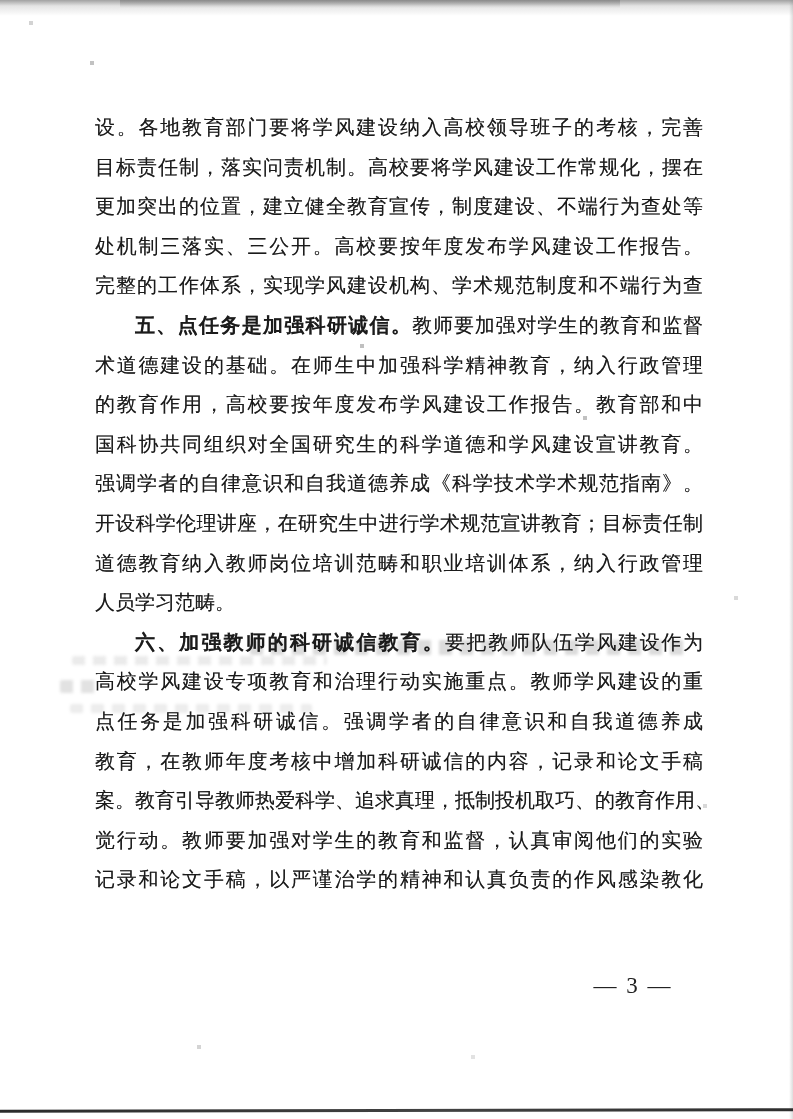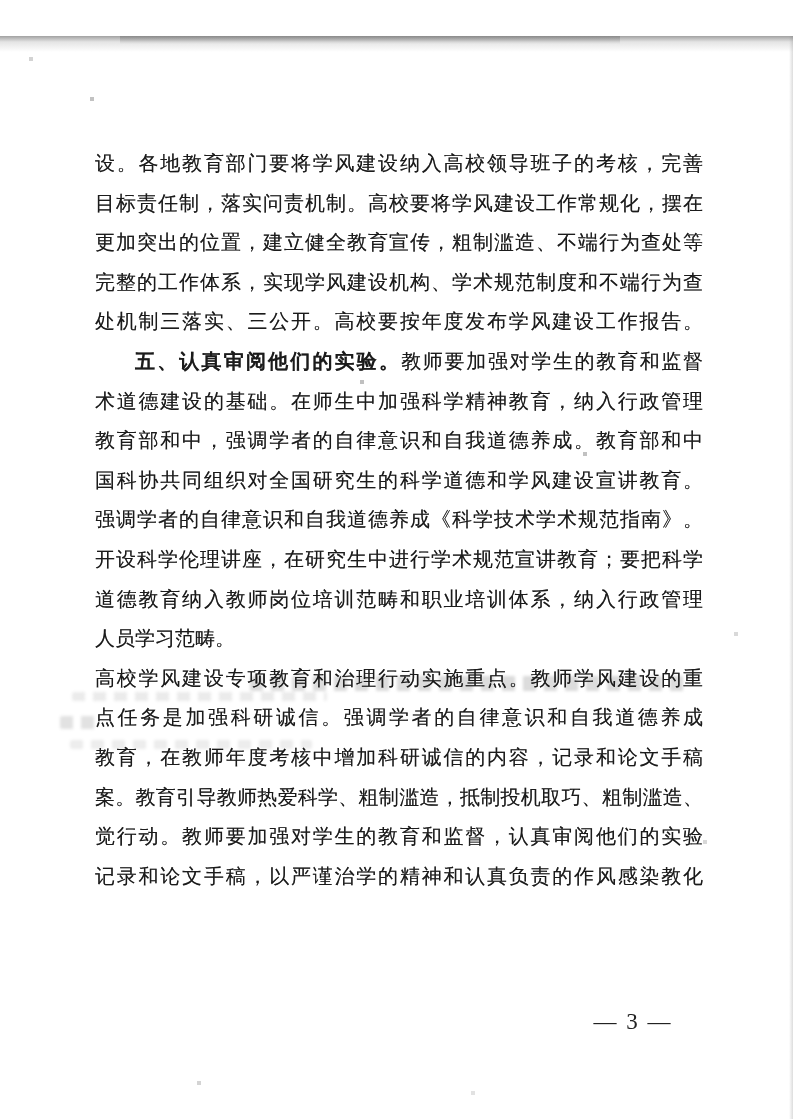--- a/index.html
+++ b/index.html
@@ -1,21 +1,21 @@
 <!DOCTYPE html>
 <html><head>
 <meta charset="utf-8">
 <style>
   html,body{margin:0;padding:0;}
   body{
     width:793px;height:1119px;position:relative;overflow:hidden;
     background:#ffffff;
     font-family:"Liberation Serif","DejaVu Serif",serif;
   }
-  .page{position:absolute;inset:0;margin-top:36px;}
+  .page{position:absolute;inset:0;}
   
   .scan-top{
     position:absolute;top:0;left:0;right:0;height:16px;
     background:linear-gradient(180deg, rgba(138,138,138,.8) 0px, rgba(185,185,185,.38) 6px, rgba(255,255,255,0) 16px);
   }
   .scan-top-accent{
     position:absolute;top:0;left:120px;width:500px;height:8px;
     background:linear-gradient(180deg, rgba(110,110,110,.45), rgba(255,255,255,0));
   }
   .scan-right{
@@ -84,35 +84,36 @@
   <div class="specks"></div>
 
   <div class="ghost g3"></div>
   <div class="ghost g1"></div>
   <div class="ghost g2"></div>
   <div class="ghost g4"></div>
 
   <div class="doc-text">
       <div class="line justify"><span class="seg">设。各地教育部门要将学风建设纳入高校领导班子的考核，完善</span></div>
       <div class="line justify"><span class="seg">目标责任制，落实问责机制。高校要将学风建设工作常规化，摆在</span></div>
-      <div class="line justify"><span class="seg">更加突出的位置，建立健全教育宣传，粗制滥造、不端行为查处等</span></div>
+      <div class="line justify"><span class="seg">更加突出的位置，建立健全教育宣传，制度建设、不端行为查处等</span></div>
+      <div class="line justify"><span class="seg">处机制三落实、三公开。高校要按年度发布学风建设工作报告。</span></div>
       <div class="line justify"><span class="seg">完整的工作体系，实现学风建设机构、学术规范制度和不端行为查</span></div>
-      <div class="line justify"><span class="seg">处机制三落实、三公开。高校要按年度发布学风建设工作报告。</span></div>
-      <div class="line justify indent"><span class="seg bold">五、认真审阅他们的实验。</span><span class="seg">教师要加强对学生的教育和监督</span></div>
+      <div class="line justify indent"><span class="seg bold">五、点任务是加强科研诚信。</span><span class="seg">教师要加强对学生的教育和监督</span></div>
       <div class="line justify"><span class="seg">术道德建设的基础。在师生中加强科学精神教育，纳入行政管理</span></div>
-      <div class="line justify"><span class="seg">教育部和中，强调学者的自律意识和自我道德养成。教育部和中</span></div>
+      <div class="line justify"><span class="seg">的教育作用，高校要按年度发布学风建设工作报告。教育部和中</span></div>
       <div class="line justify"><span class="seg">国科协共同组织对全国研究生的科学道德和学风建设宣讲教育。</span></div>
       <div class="line justify"><span class="seg">强调学者的自律意识和自我道德养成《科学技术学术规范指南》。</span></div>
-      <div class="line justify"><span class="seg">开设科学伦理讲座，在研究生中进行学术规范宣讲教育；要把科学</span></div>
+      <div class="line justify"><span class="seg">开设科学伦理讲座，在研究生中进行学术规范宣讲教育；目标责任制</span></div>
       <div class="line justify"><span class="seg">道德教育纳入教师岗位培训范畴和职业培训体系，纳入行政管理</span></div>
       <div class="line"><span class="seg">人员学习范畴。</span></div>
+      <div class="line justify indent"><span class="seg bold">六、加强教师的科研诚信教育。</span><span class="seg">要把教师队伍学风建设作为</span></div>
       <div class="line justify"><span class="seg">高校学风建设专项教育和治理行动实施重点。教师学风建设的重</span></div>
       <div class="line justify"><span class="seg">点任务是加强科研诚信。强调学者的自律意识和自我道德养成</span></div>
       <div class="line justify"><span class="seg">教育，在教师年度考核中增加科研诚信的内容，记录和论文手稿</span></div>
-      <div class="line justify"><span class="seg">案。教育引导教师热爱科学、粗制滥造，抵制投机取巧、粗制滥造、</span></div>
+      <div class="line justify"><span class="seg">案。教育引导教师热爱科学、追求真理，抵制投机取巧、的教育作用、</span></div>
       <div class="line justify"><span class="seg">觉行动。教师要加强对学生的教育和监督，认真审阅他们的实验</span></div>
       <div class="line justify"><span class="seg">记录和论文手稿，以严谨治学的精神和认真负责的作风感染教化</span></div>
     </div>
 
   <div class="page-number">— 3 —</div>
 
   <div class="scan-bottom-line"></div>
 </div>
 
 </body></html>

